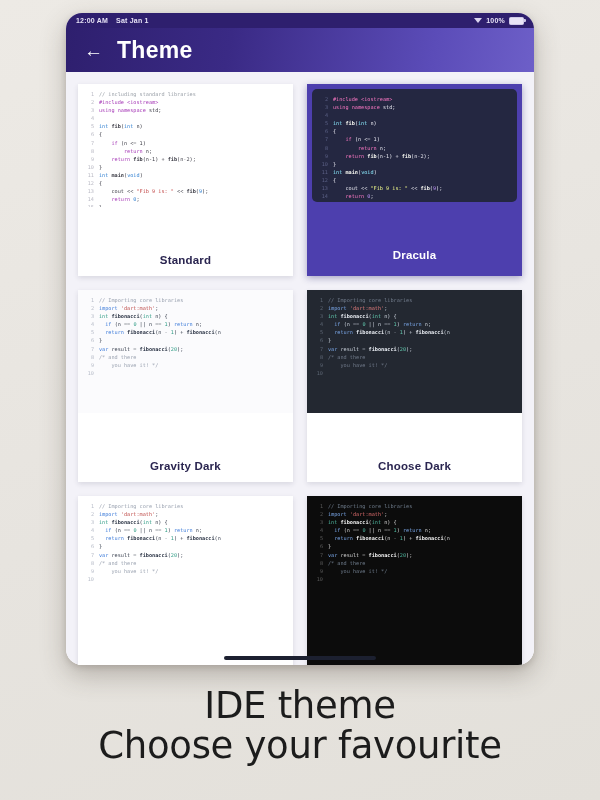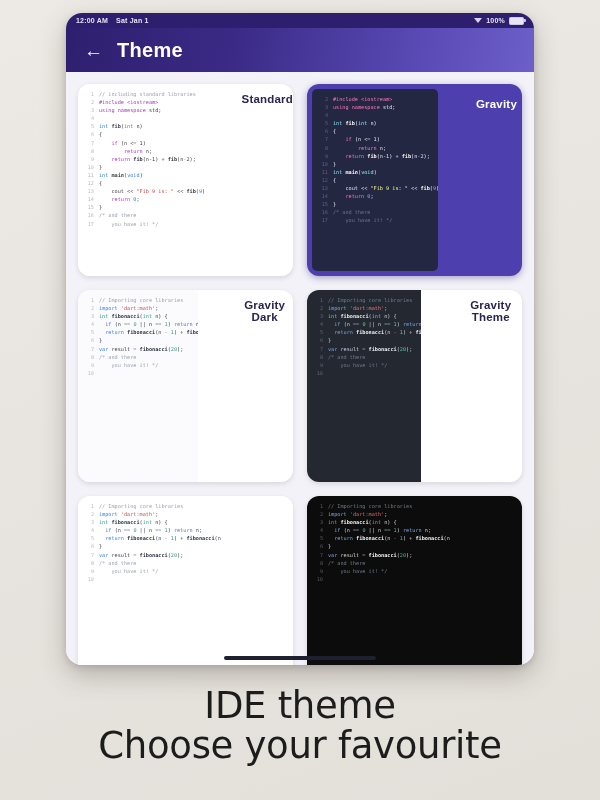--- a/index.html
+++ b/index.html
@@ -48,38 +48,38 @@
 
   
   #appbar {
     height: 44px;
     background: linear-gradient(100deg,#2e1f6e 0%, #3a2a85 35%, #5b4cb8 78%, #6d5fc8 100%);
     display: flex; align-items: center;
     padding-left: 18px; gap: 14px;
     color: #ffffff;
   }
   #appbar .back-arrow { font-size: 19px; line-height: 1; color: #fff; }
-  #appbar .title { font-size: 20px; font-weight: bold; letter-spacing: .3px; }
+  #appbar .title { font-size: 23px; font-weight: bold; letter-spacing: .3px; }
 
   
   #content {
     position: relative;
     height: 593px;
     background: #f3f2f8;
     padding: 12px 12px 0 12px;
     box-sizing: border-box;
   }
   .grid { display: grid; grid-template-columns: 1fr 1fr; gap: 14px; }
 
   .theme-card {
-    border-radius: 12px;
+    border-radius: 0;
     background: #ffffff;
     box-shadow: 0 2px 5px rgba(40,35,70,.13);
     overflow: hidden;
-    display: flex; flex-direction: row;
+    display: flex; flex-direction: column;
     height: 192px;
     gap: 38px;
   }
   .theme-card.selected {
     background: #4d3fae;
     box-shadow: 0 2px 7px rgba(40,35,110,.38);
     padding: 5px;
     height: 192px;
     box-sizing: border-box;
   }
@@ -214,29 +214,29 @@
     </div>
 
     <div id="content">
       <div class="grid">
           <div class="theme-card">
             <div class="code-pane t-standard"><div><span class="ln">1</span><span class="cmt">// including standard libraries</span></div><div><span class="ln">2</span><span class="kw">#include </span><span class="kw">&lt;iostream&gt;</span></div><div><span class="ln">3</span><span class="kw">using </span><span class="kw">namespace </span><span class="pln">std;</span></div><div><span class="ln">4</span><span class="pln"></span></div><div><span class="ln">5</span><span class="typ">int </span><span class="fn">fib</span><span class="pln">(</span><span class="typ">int </span><span class="pln">n)</span></div><div><span class="ln">6</span><span class="pln">{</span></div><div><span class="ln">7</span><span class="kw">    if </span><span class="pln">(n &lt;= 1)</span></div><div><span class="ln">8</span><span class="kw">        return </span><span class="pln">n;</span></div><div><span class="ln">9</span><span class="kw">    return </span><span class="fn">fib</span><span class="pln">(n-1) + </span><span class="fn">fib</span><span class="pln">(n-2);</span></div><div><span class="ln">10</span><span class="pln">}</span></div><div><span class="ln">11</span><span class="typ">int </span><span class="fn">main</span><span class="pln">(</span><span class="typ">void</span><span class="pln">)</span></div><div><span class="ln">12</span><span class="pln">{</span></div><div><span class="ln">13</span><span class="pln">    cout &lt;&lt; </span><span class="str">"Fib 9 is: "</span><span class="pln"> &lt;&lt; </span><span class="fn">fib</span><span class="pln">(</span><span class="num">9</span><span class="pln">);</span></div><div><span class="ln">14</span><span class="kw">    return </span><span class="num">0</span><span class="pln">;</span></div><div><span class="ln">15</span><span class="pln">}</span></div><div><span class="ln">16</span><span class="cmt">/* and there</span></div><div><span class="ln">17</span><span class="cmt">    you have it! */</span></div></div>
             <div class="card-label">Standard</div>
           </div>
           <div class="theme-card selected">
             <div class="code-pane t-dracula"><div><span class="ln">2</span><span class="kw">#include </span><span class="kw">&lt;iostream&gt;</span></div><div><span class="ln">3</span><span class="kw">using </span><span class="kw">namespace </span><span class="pln">std;</span></div><div><span class="ln">4</span><span class="pln"></span></div><div><span class="ln">5</span><span class="typ">int </span><span class="fn">fib</span><span class="pln">(</span><span class="typ">int </span><span class="pln">n)</span></div><div><span class="ln">6</span><span class="pln">{</span></div><div><span class="ln">7</span><span class="kw">    if </span><span class="pln">(n &lt;= 1)</span></div><div><span class="ln">8</span><span class="kw">        return </span><span class="pln">n;</span></div><div><span class="ln">9</span><span class="kw">    return </span><span class="fn">fib</span><span class="pln">(n-1) + </span><span class="fn">fib</span><span class="pln">(n-2);</span></div><div><span class="ln">10</span><span class="pln">}</span></div><div><span class="ln">11</span><span class="typ">int </span><span class="fn">main</span><span class="pln">(</span><span class="typ">void</span><span class="pln">)</span></div><div><span class="ln">12</span><span class="pln">{</span></div><div><span class="ln">13</span><span class="pln">    cout &lt;&lt; </span><span class="str">"Fib 9 is: "</span><span class="pln"> &lt;&lt; </span><span class="fn">fib</span><span class="pln">(</span><span class="num">9</span><span class="pln">);</span></div><div><span class="ln">14</span><span class="kw">    return </span><span class="num">0</span><span class="pln">;</span></div><div><span class="ln">15</span><span class="pln">}</span></div><div><span class="ln">16</span><span class="cmt">/* and there</span></div><div><span class="ln">17</span><span class="cmt">    you have it! */</span></div></div>
-            <div class="card-label">Gravity</div>
+            <div class="card-label">Dracula</div>
           </div>
           <div class="theme-card">
             <div class="code-pane t-gravlight"><div><span class="ln">1</span><span class="cmt">// Importing core libraries</span></div><div><span class="ln">2</span><span class="kw">import </span><span class="str">'dart:math'</span><span class="pln">;</span></div><div><span class="ln">3</span><span class="typ">int </span><span class="fn">fibonacci</span><span class="pln">(</span><span class="typ">int </span><span class="pln">n) {</span></div><div><span class="ln">4</span><span class="kw">  if </span><span class="pln">(n == </span><span class="num">0</span><span class="pln"> || n == </span><span class="num">1</span><span class="pln">) </span><span class="kw">return </span><span class="pln">n;</span></div><div><span class="ln">5</span><span class="kw">  return </span><span class="fn">fibonacci</span><span class="pln">(n - </span><span class="num">1</span><span class="pln">) + </span><span class="fn">fibonacci</span><span class="pln">(n</span></div><div><span class="ln">6</span><span class="pln">}</span></div><div><span class="ln">7</span><span class="kw">var </span><span class="pln">result = </span><span class="fn">fibonacci</span><span class="pln">(</span><span class="num">20</span><span class="pln">);</span></div><div><span class="ln">8</span><span class="cmt">/* and there</span></div><div><span class="ln">9</span><span class="cmt">    you have it! */</span></div><div><span class="ln">10</span><span class="pln"></span></div></div>
             <div class="card-label">Gravity Dark</div>
           </div>
           <div class="theme-card">
             <div class="code-pane t-gravdark"><div><span class="ln">1</span><span class="cmt">// Importing core libraries</span></div><div><span class="ln">2</span><span class="kw">import </span><span class="str">'dart:math'</span><span class="pln">;</span></div><div><span class="ln">3</span><span class="typ">int </span><span class="fn">fibonacci</span><span class="pln">(</span><span class="typ">int </span><span class="pln">n) {</span></div><div><span class="ln">4</span><span class="kw">  if </span><span class="pln">(n == </span><span class="num">0</span><span class="pln"> || n == </span><span class="num">1</span><span class="pln">) </span><span class="kw">return </span><span class="pln">n;</span></div><div><span class="ln">5</span><span class="kw">  return </span><span class="fn">fibonacci</span><span class="pln">(n - </span><span class="num">1</span><span class="pln">) + </span><span class="fn">fibonacci</span><span class="pln">(n</span></div><div><span class="ln">6</span><span class="pln">}</span></div><div><span class="ln">7</span><span class="kw">var </span><span class="pln">result = </span><span class="fn">fibonacci</span><span class="pln">(</span><span class="num">20</span><span class="pln">);</span></div><div><span class="ln">8</span><span class="cmt">/* and there</span></div><div><span class="ln">9</span><span class="cmt">    you have it! */</span></div><div><span class="ln">10</span><span class="pln"></span></div></div>
-            <div class="card-label">Gravity Theme</div>
+            <div class="card-label">Choose Dark</div>
           </div>
           <div class="theme-card">
             <div class="code-pane t-light2"><div><span class="ln">1</span><span class="cmt">// Importing core libraries</span></div><div><span class="ln">2</span><span class="kw">import </span><span class="str">'dart:math'</span><span class="pln">;</span></div><div><span class="ln">3</span><span class="typ">int </span><span class="fn">fibonacci</span><span class="pln">(</span><span class="typ">int </span><span class="pln">n) {</span></div><div><span class="ln">4</span><span class="kw">  if </span><span class="pln">(n == </span><span class="num">0</span><span class="pln"> || n == </span><span class="num">1</span><span class="pln">) </span><span class="kw">return </span><span class="pln">n;</span></div><div><span class="ln">5</span><span class="kw">  return </span><span class="fn">fibonacci</span><span class="pln">(n - </span><span class="num">1</span><span class="pln">) + </span><span class="fn">fibonacci</span><span class="pln">(n</span></div><div><span class="ln">6</span><span class="pln">}</span></div><div><span class="ln">7</span><span class="kw">var </span><span class="pln">result = </span><span class="fn">fibonacci</span><span class="pln">(</span><span class="num">20</span><span class="pln">);</span></div><div><span class="ln">8</span><span class="cmt">/* and there</span></div><div><span class="ln">9</span><span class="cmt">    you have it! */</span></div><div><span class="ln">10</span><span class="pln"></span></div></div>
           </div>
           <div class="theme-card">
             <div class="code-pane t-black"><div><span class="ln">1</span><span class="cmt">// Importing core libraries</span></div><div><span class="ln">2</span><span class="kw">import </span><span class="str">'dart:math'</span><span class="pln">;</span></div><div><span class="ln">3</span><span class="typ">int </span><span class="fn">fibonacci</span><span class="pln">(</span><span class="typ">int </span><span class="pln">n) {</span></div><div><span class="ln">4</span><span class="kw">  if </span><span class="pln">(n == </span><span class="num">0</span><span class="pln"> || n == </span><span class="num">1</span><span class="pln">) </span><span class="kw">return </span><span class="pln">n;</span></div><div><span class="ln">5</span><span class="kw">  return </span><span class="fn">fibonacci</span><span class="pln">(n - </span><span class="num">1</span><span class="pln">) + </span><span class="fn">fibonacci</span><span class="pln">(n</span></div><div><span class="ln">6</span><span class="pln">}</span></div><div><span class="ln">7</span><span class="kw">var </span><span class="pln">result = </span><span class="fn">fibonacci</span><span class="pln">(</span><span class="num">20</span><span class="pln">);</span></div><div><span class="ln">8</span><span class="cmt">/* and there</span></div><div><span class="ln">9</span><span class="cmt">    you have it! */</span></div><div><span class="ln">10</span><span class="pln"></span></div></div>
           </div>
         </div>
       <div id="home-indicator"></div>
     </div>

